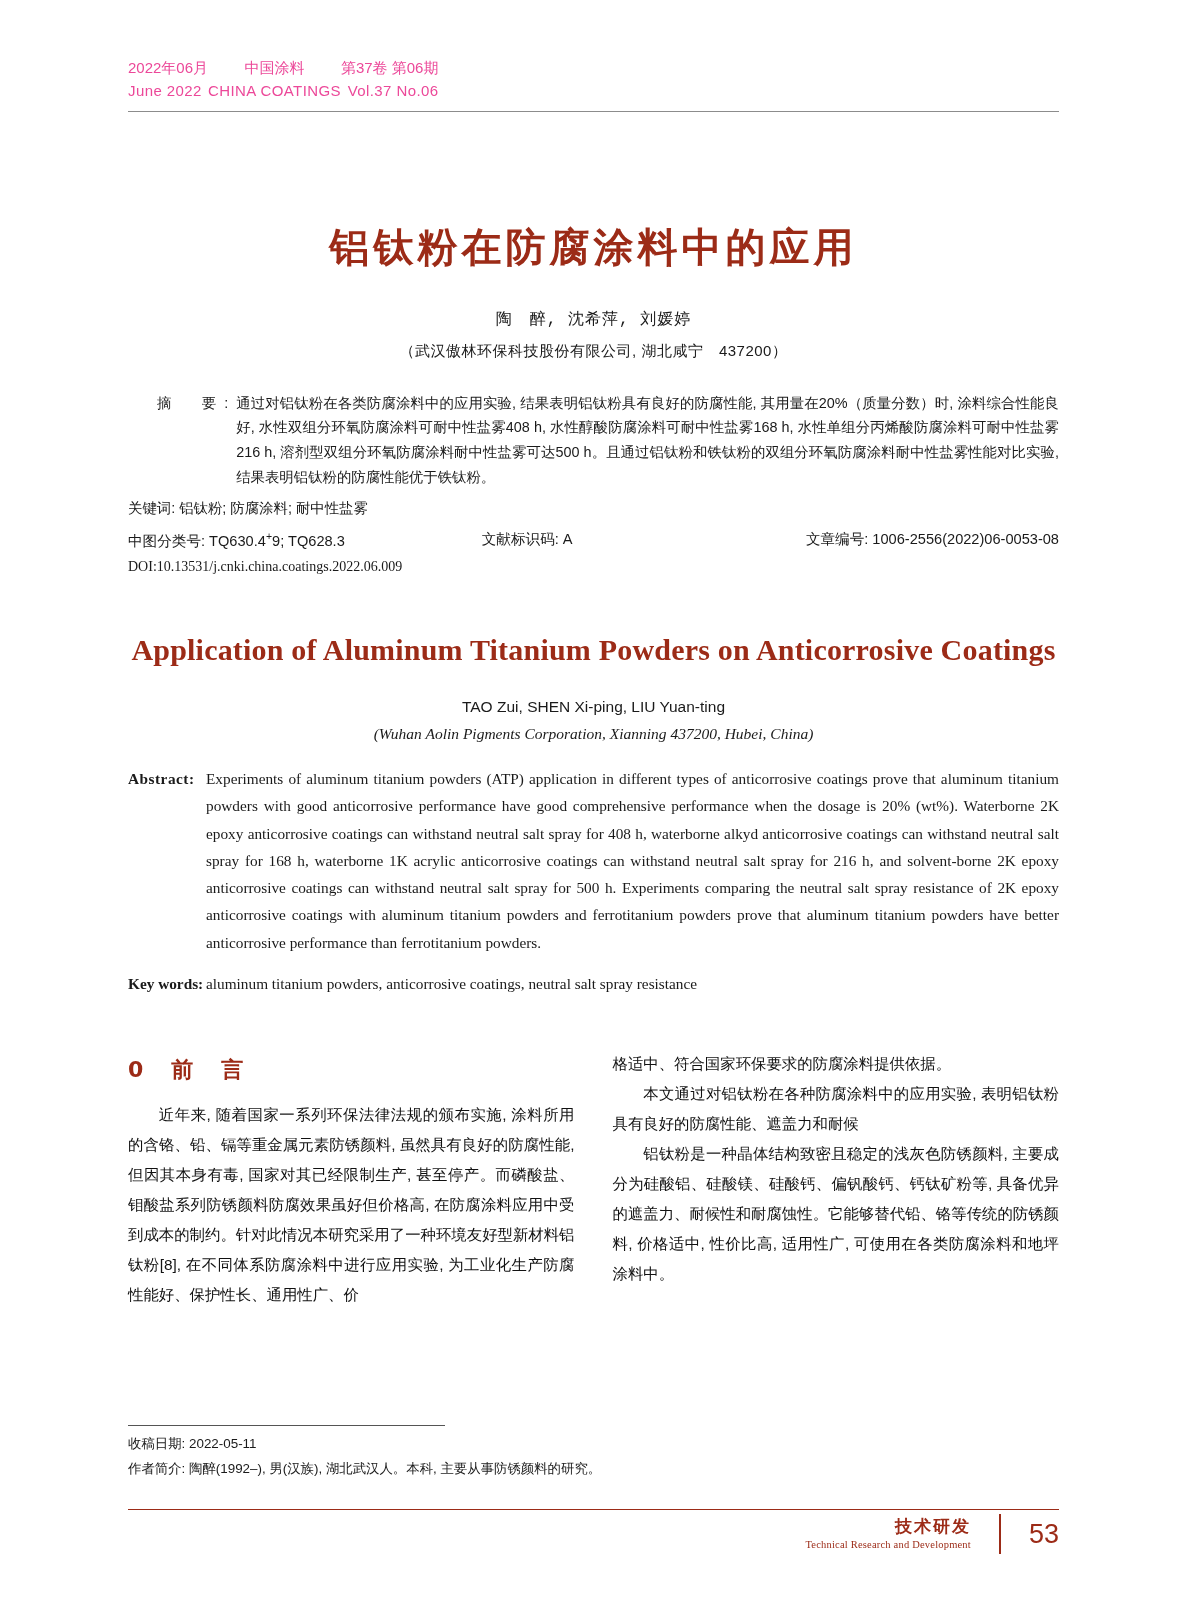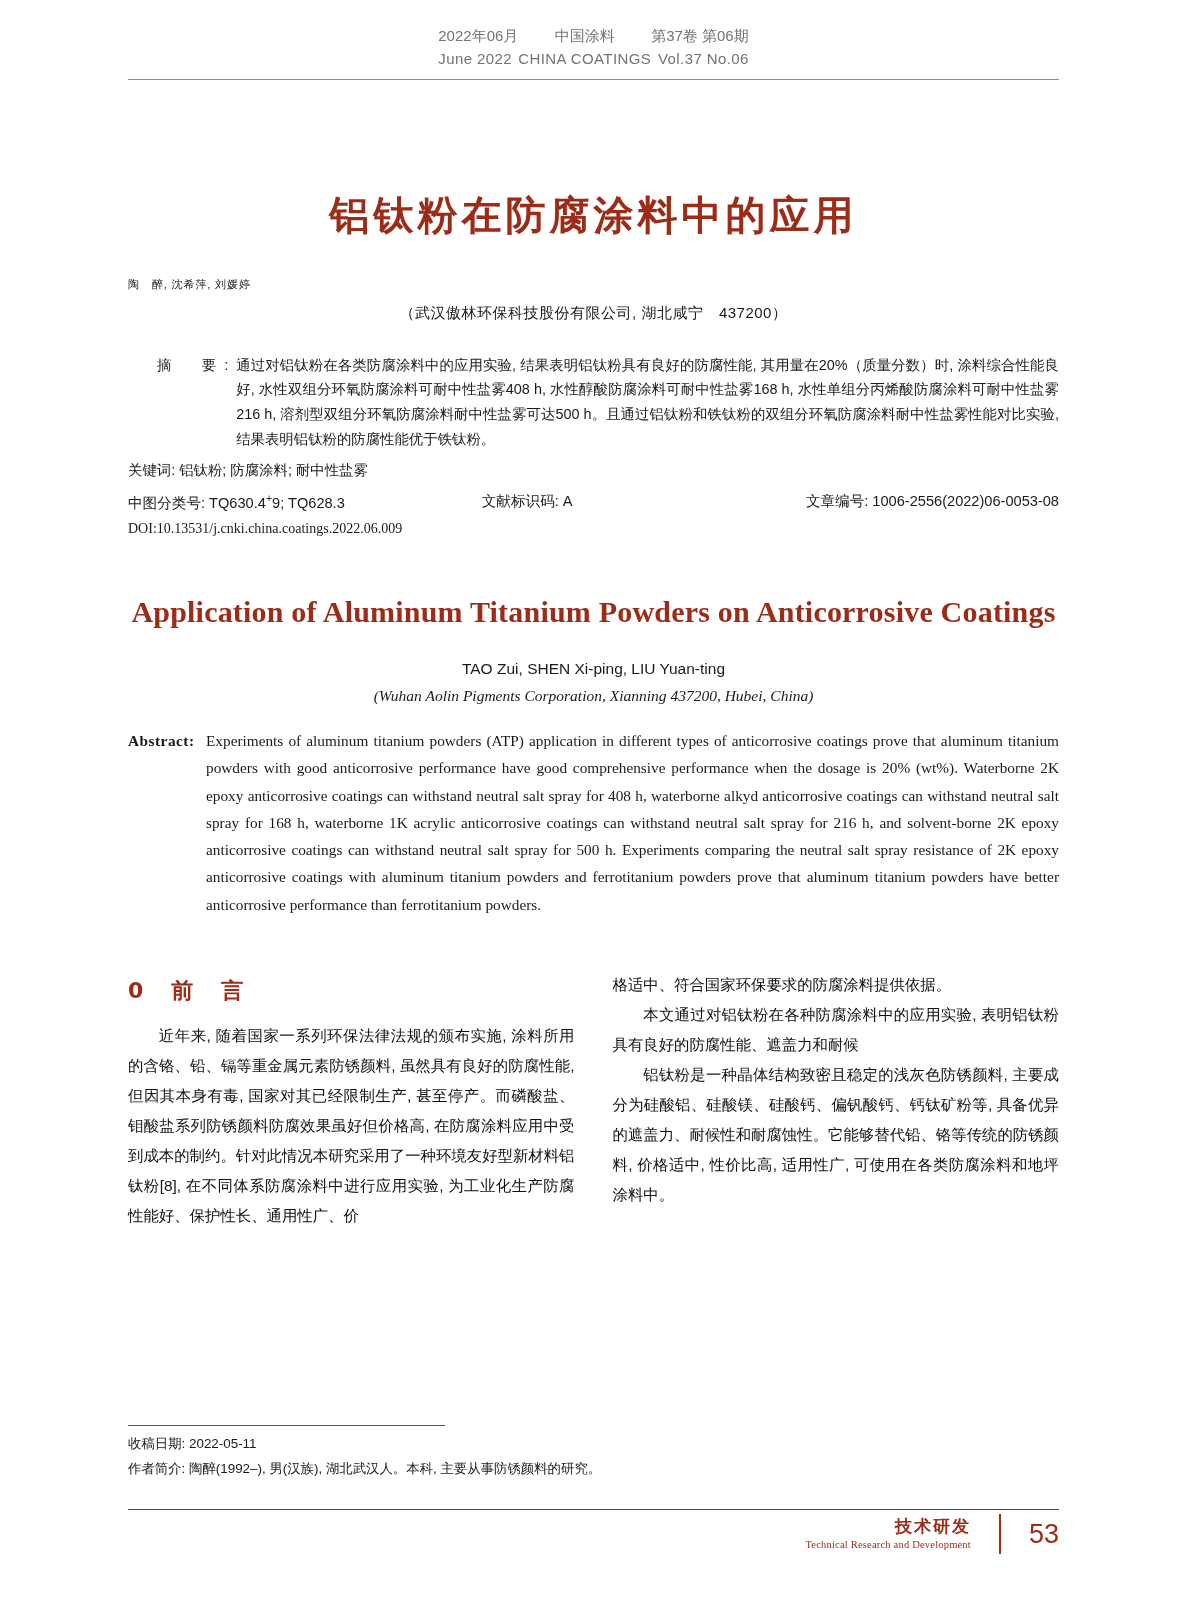--- a/index.html
+++ b/index.html
@@ -19,26 +19,26 @@
     position: relative;
     width: 1187px;
     height: 1600px;
     box-sizing: border-box;
     padding: 0 128px;
   }
 
   
   .runhead {
     display: flex;
-    justify-content: center;
+    justify-content: flex-start;
     align-items: flex-start;
-    padding-top: 24px;
+    padding-top: 56px;
     font-family: "Liberation Sans", sans-serif;
     font-size: 15px;
-    color: #737373;
+    color: #ec4899;
     line-height: 1.55;
   }
   .runhead .col { display: flex; flex-direction: column; }
   .runhead .col.left { align-items: flex-start; }
   .runhead .col.center { align-items: center; }
   .runhead .col.right { align-items: flex-end; }
   .runhead .sub { letter-spacing: 0.4px; }
   .rule {
     border-top: 1px solid #8c8c8c;
     margin-top: 8px;
@@ -48,24 +48,24 @@
   .cn-title {
     text-align: center;
     margin-top: 108px;
     font-family: Liberation Serif, serif;
     font-weight: bold;
     font-size: 40px;
     letter-spacing: 4px;
     color: #9c2b17;
   }
   .cn-authors {
-    text-align: left;
+    text-align: center;
     margin-top: 34px;
-    font-family: Liberation Serif, serif;
-    font-size: 11px;
+    font-family: Liberation Mono, monospace;
+    font-size: 16px;
     letter-spacing: 1px;
     color: #1a1a1a;
   }
   .cn-affil {
     text-align: center;
     margin-top: 12px;
     font-family: "Liberation Sans", sans-serif;
     font-size: 15px;
     letter-spacing: 0.5px;
     color: #1a1a1a;
@@ -283,20 +283,24 @@
   <div class="doi">DOI:10.13531/j.cnki.china.coatings.2022.06.009</div>
 
   <div class="en-title">Application of Aluminum Titanium Powders on Anticorrosive Coatings</div>
   <div class="en-authors">TAO Zui, SHEN Xi-ping, LIU Yuan-ting</div>
   <div class="en-affil">(Wuhan Aolin Pigments Corporation, Xianning 437200, Hubei, China)</div>
 
   <div class="en-abs">
     <div class="lbl">Abstract:</div>
     <div class="body">Experiments of aluminum titanium powders (ATP) application in different types of anticorrosive coatings prove that aluminum titanium powders with good anticorrosive performance have good comprehensive performance when the dosage is 20% (wt%). Waterborne 2K epoxy anticorrosive coatings can withstand neutral salt spray for 408 h, waterborne alkyd anticorrosive coatings can withstand neutral salt spray for 168 h, waterborne 1K acrylic anticorrosive coatings can withstand neutral salt spray for 216 h, and solvent-borne 2K epoxy anticorrosive coatings can withstand neutral salt spray for 500 h. Experiments comparing the neutral salt spray resistance of 2K epoxy anticorrosive coatings with aluminum titanium powders and ferrotitanium powders prove that aluminum titanium powders have better anticorrosive performance than ferrotitanium powders.</div>
   </div>
+  <div class="en-kw">
+    <div class="lbl">Key words:</div>
+    <div class="body">aluminum titanium powders, anticorrosive coatings, neutral salt spray resistance</div>
+  </div>
 
   <div class="cols">
     <div class="col-body">
       <div class="sec-head">0　前　言</div>
       <p>近年来, 随着国家一系列环保法律法规的颁布实施, 涂料所用的含铬、铅、镉等重金属元素防锈颜料, 虽然具有良好的防腐性能, 但因其本身有毒, 国家对其已经限制生产, 甚至停产。而磷酸盐、钼酸盐系列防锈颜料防腐效果虽好但价格高, 在防腐涂料应用中受到成本的制约。针对此情况本研究采用了一种环境友好型新材料铝钛粉[8], 在不同体系防腐涂料中进行应用实验, 为工业化生产防腐性能好、保护性长、通用性广、价</p>
     </div>
     <div class="col-body">
       <p style="text-indent:0;">格适中、符合国家环保要求的防腐涂料提供依据。</p>
       <p>本文通过对铝钛粉在各种防腐涂料中的应用实验, 表明铝钛粉具有良好的防腐性能、遮盖力和耐候</p>
       <p>铝钛粉是一种晶体结构致密且稳定的浅灰色防锈颜料, 主要成分为硅酸铝、硅酸镁、硅酸钙、偏钒酸钙、钙钛矿粉等, 具备优异的遮盖力、耐候性和耐腐蚀性。它能够替代铅、铬等传统的防锈颜料, 价格适中, 性价比高, 适用性广, 可使用在各类防腐涂料和地坪涂料中。</p>

